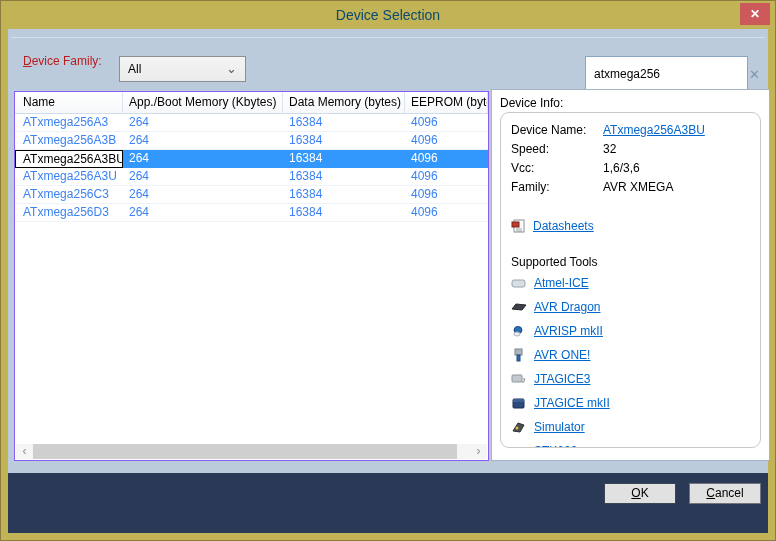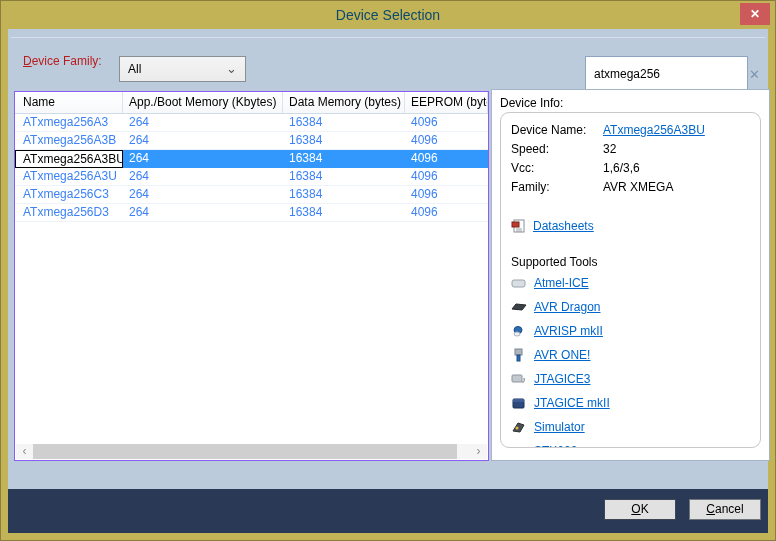--- a/index.html
+++ b/index.html
@@ -55,21 +55,21 @@
   .field-label { width:92px; color:#000; }
   .field-value { color:#000; }
   a.link { color:#0066cc; text-decoration:underline; cursor:pointer; }
   .datasheets-row { display:flex; align-items:center; gap:6px; margin-top:22px; }
   .supported-tools-title { margin-top:22px; color:#000; }
   .tool-list { list-style:none; margin-top:2px; }
   .tool-item { display:flex; align-items:center; gap:7px; height:24px; }
   .tool-icon { width:16px; height:14px; flex:0 0 16px; }
 
   
-  .footer { position:absolute; left:7px; right:7px; bottom:7px; height:44px; background:#2a3a56; }
+  .footer { position:absolute; left:7px; right:7px; bottom:7px; height:60px; background:#2a3a56; }
   .btn { position:absolute; top:10px; width:72px; height:21px; background:#e1e1e1; border:1px solid #6f757b; text-align:center; line-height:19px; color:#000; cursor:pointer; font-size:12px; }
   .btn-ok { right:92px; border-color:#3c4654; }
   .btn-cancel { right:7px; }
 </style>
 </head>
 <body>
 
 <div class="window">
 
   <div class="titlebar">

